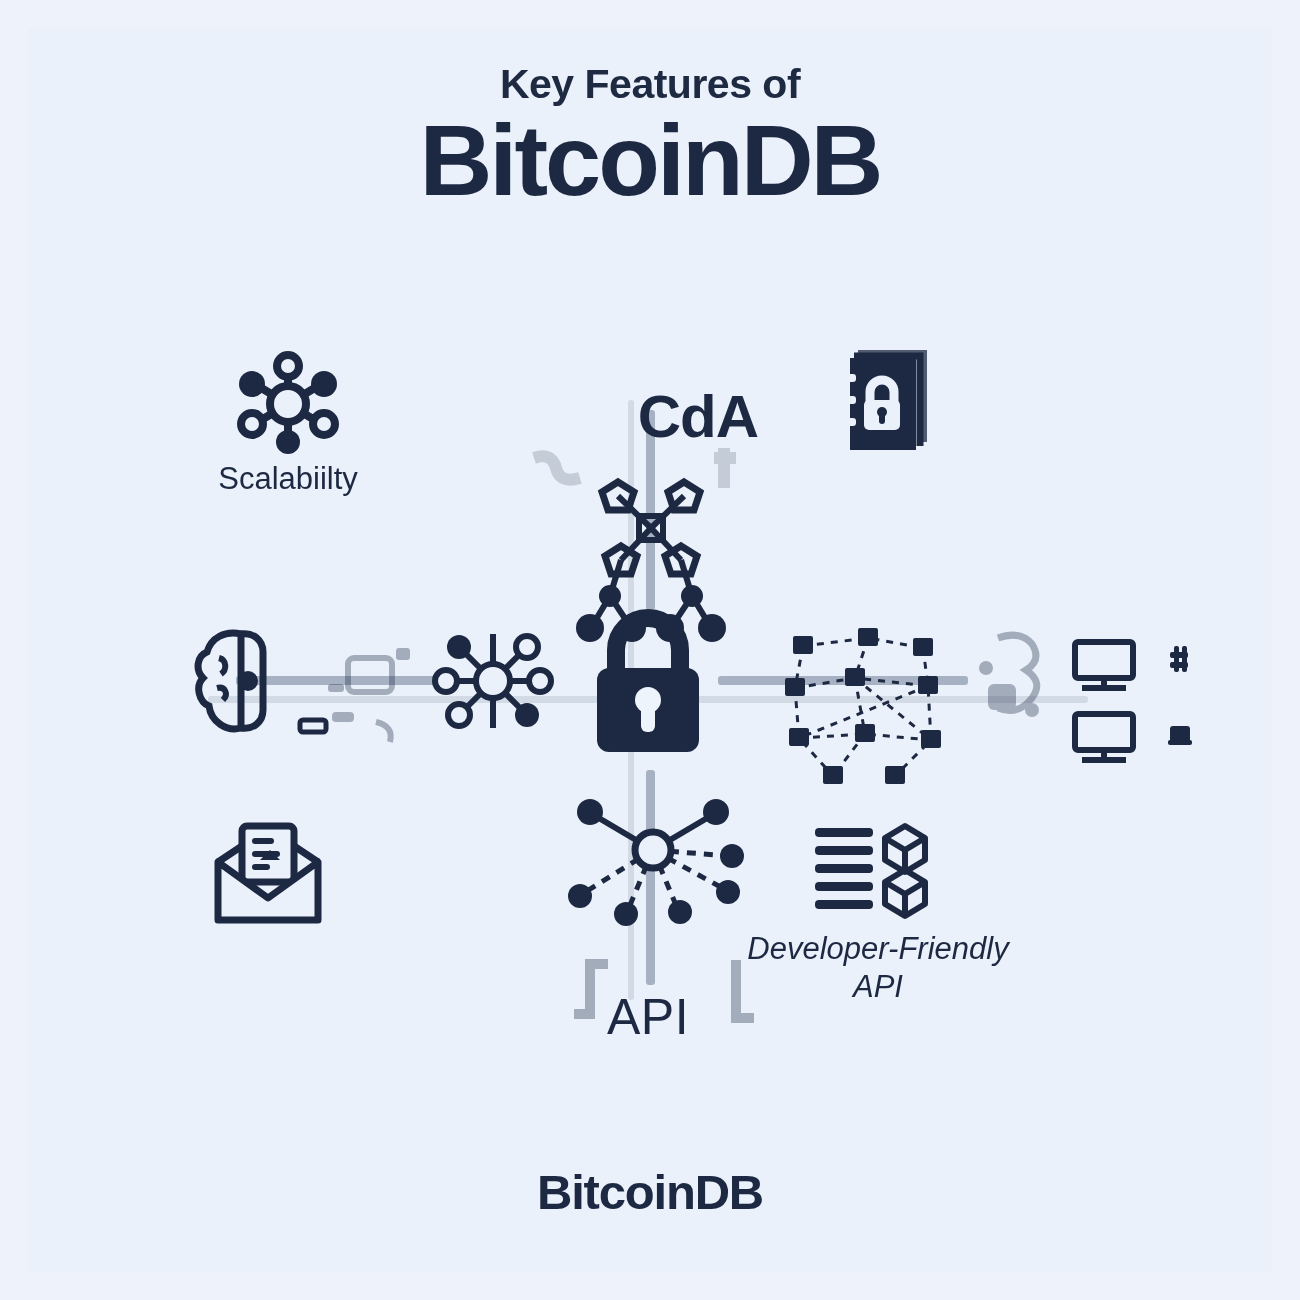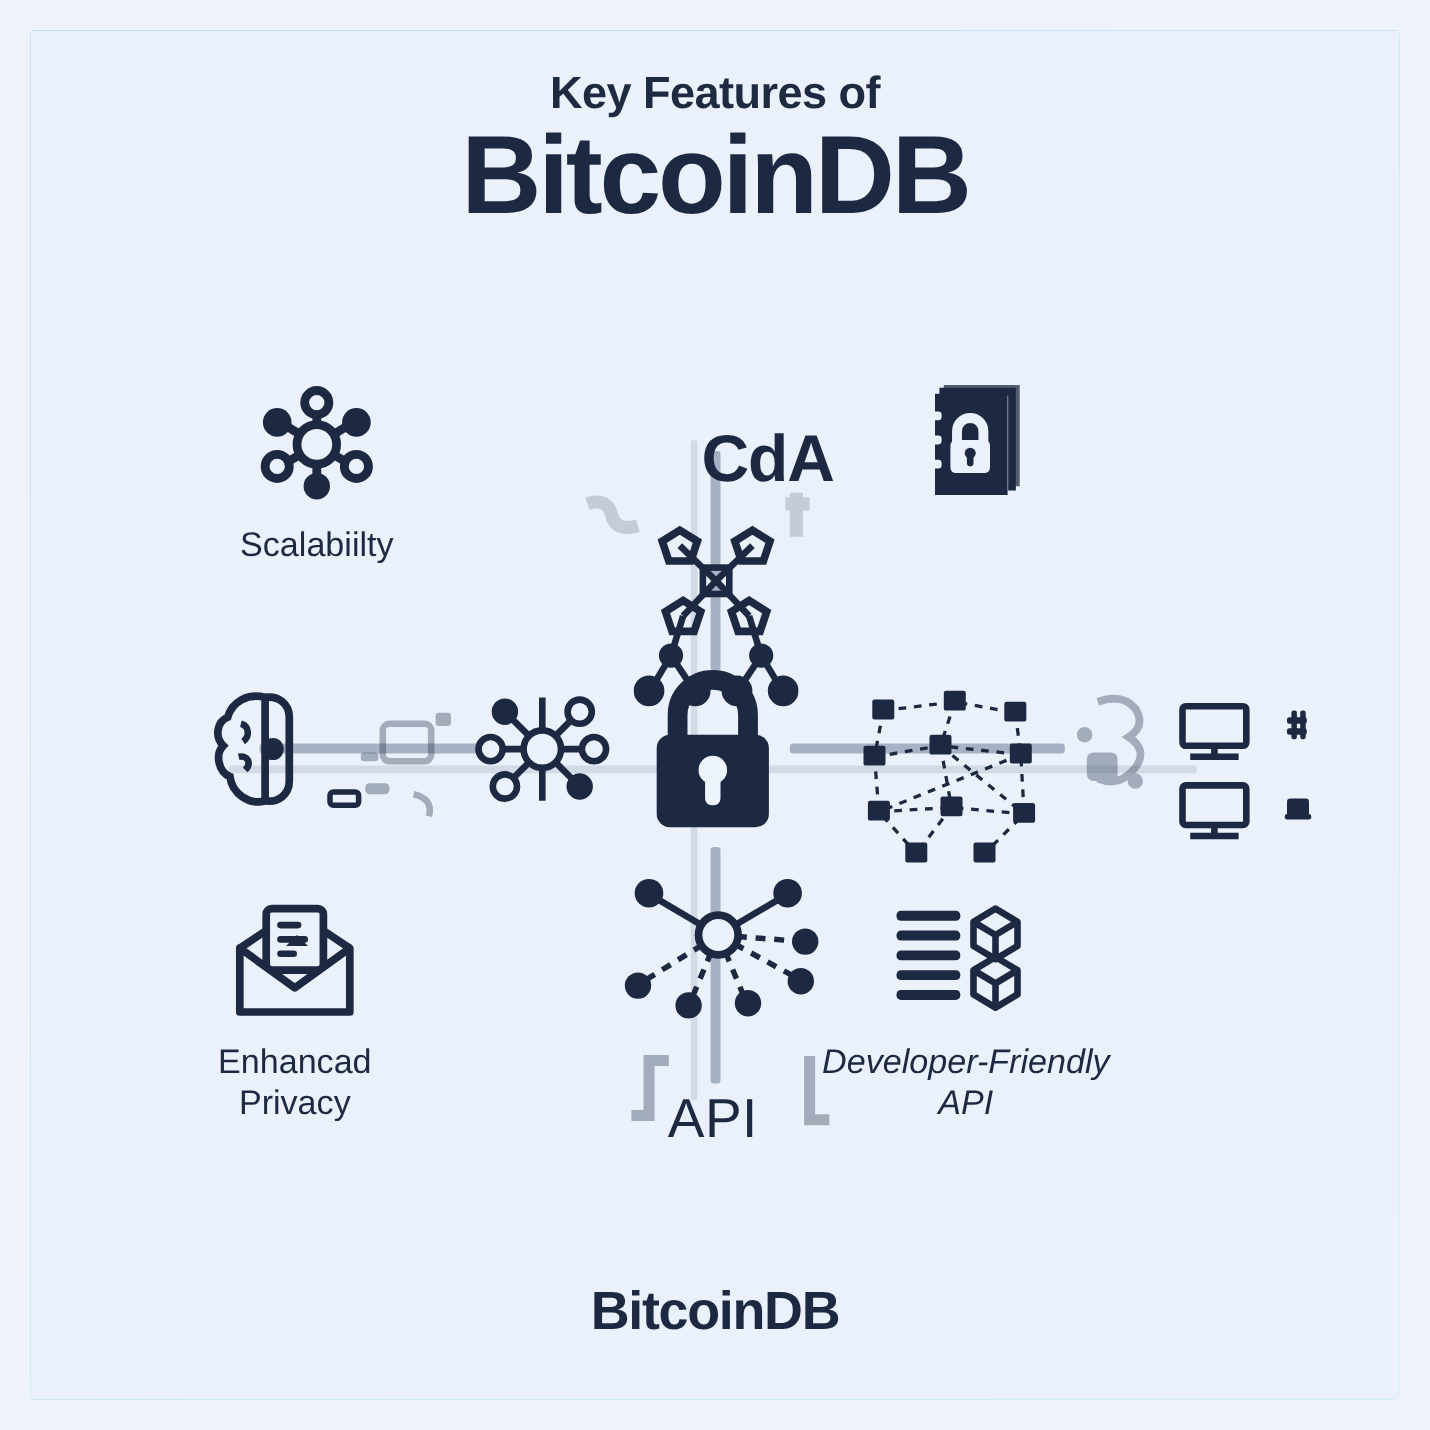--- a/index.html
+++ b/index.html
@@ -109,21 +109,20 @@
     text-align: center;
     color: #1d2942;
   }
   .feature .icon-wrap {
     display: flex;
     align-items: center;
     justify-content: center;
     height: 112px;
   }
   .feature .caption {
-    margin-top: 16px;
     font-size: 31px;
     font-weight: 400;
     line-height: 1.22;
     color: #1d2942;
     white-space: pre-line;
   }
 
   #feat-scalability   { left: 110px;  top: 320px; }
   #feat-ledger        { left: 700px;  top: 322px; }
   #feat-privacy       { left: 90px;   top: 790px; }
@@ -428,22 +427,20 @@
               <g fill="#1d2942">
                 <rect x="44" y="18" width="22" height="6" rx="3"></rect>
                 <rect x="44" y="31" width="28" height="6" rx="3"></rect>
                 <rect x="44" y="44" width="18" height="6" rx="3"></rect>
               </g>
               <path d="M62 30 l10 10 -20 0 z" fill="#1d2942"></path>
               <path d="M10 42 L60 78 L110 42 L110 100 L10 100 Z" fill="#eaf1fa" stroke="#1d2942" stroke-width="7" stroke-linejoin="round"></path>
               <path d="M10 42 L34 26 M110 42 L86 26" fill="none" stroke="#1d2942" stroke-width="7"></path>
             </svg>
           </div>
-          <div class="caption">Enhancad
-Privacy</div>
         </div>
 
         <div class="feature" id="feat-devapi">
           <div class="icon-wrap">
             <svg width="130" height="108" viewBox="0 0 130 108">
               <g fill="#1d2942">
                 <rect x="2" y="8" width="58" height="9" rx="4"></rect>
                 <rect x="2" y="26" width="58" height="9" rx="4"></rect>
                 <rect x="2" y="44" width="58" height="9" rx="4"></rect>
                 <rect x="2" y="62" width="58" height="9" rx="4"></rect>

